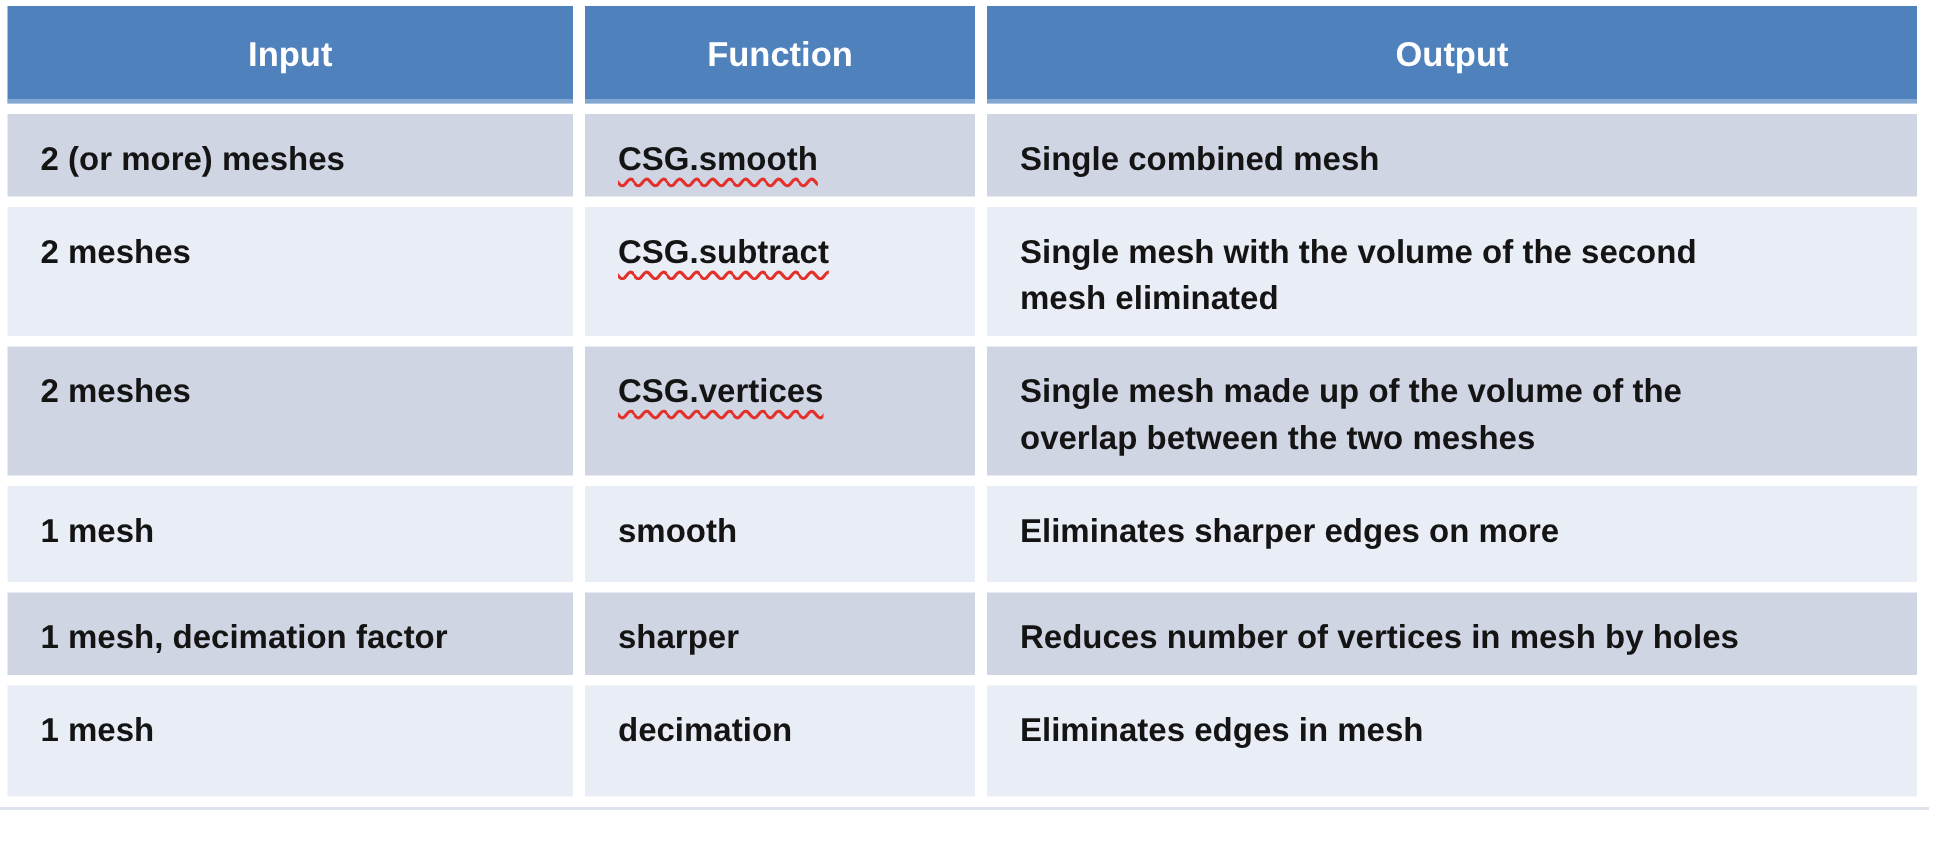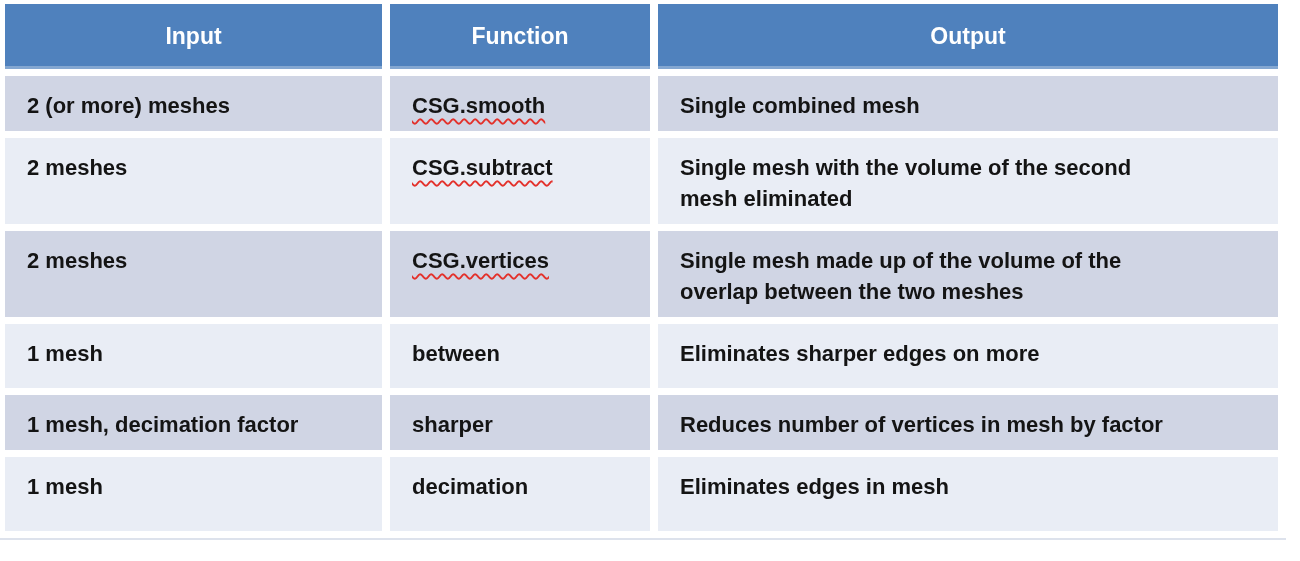--- a/index.html
+++ b/index.html
@@ -68,27 +68,27 @@
 mesh eliminated</td>
         </tr>
         <tr>
           <td>2 meshes</td>
           <td><span class="fn squiggle">CSG.vertices</span></td>
           <td>Single mesh made up of the volume of the
 overlap between the two meshes</td>
         </tr>
         <tr>
           <td>1 mesh</td>
-          <td><span class="fn">between</span></td>
+          <td><span class="fn">smooth</span></td>
           <td>Eliminates sharper edges on more</td>
         </tr>
         <tr>
           <td>1 mesh, decimation factor</td>
           <td><span class="fn">sharper</span></td>
-          <td>Reduces number of vertices in mesh by factor</td>
+          <td>Reduces number of vertices in mesh by holes</td>
         </tr>
         <tr>
           <td>1 mesh</td>
           <td><span class="fn">decimation</span></td>
           <td>Eliminates edges in mesh</td>
         </tr>
       </tbody>
   </table>
 </div>
 

